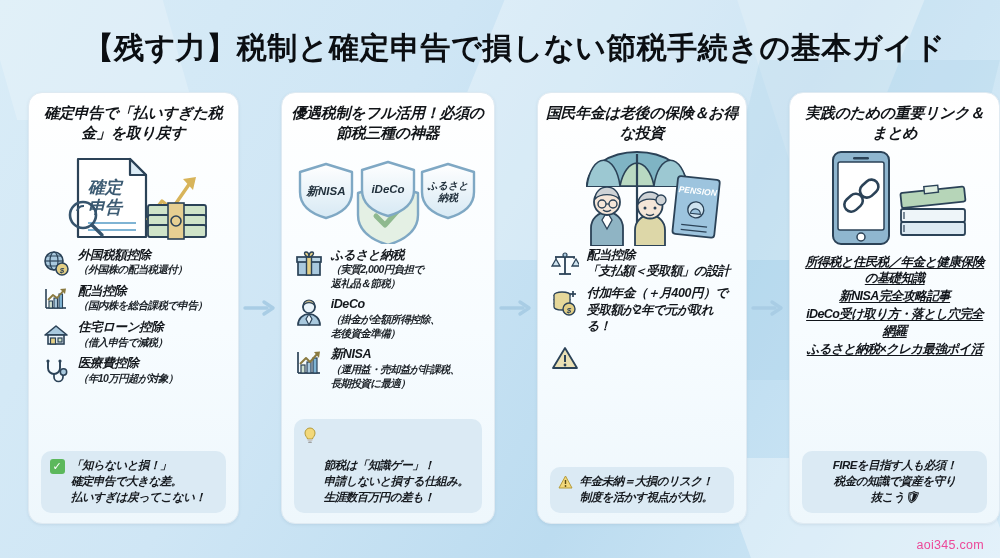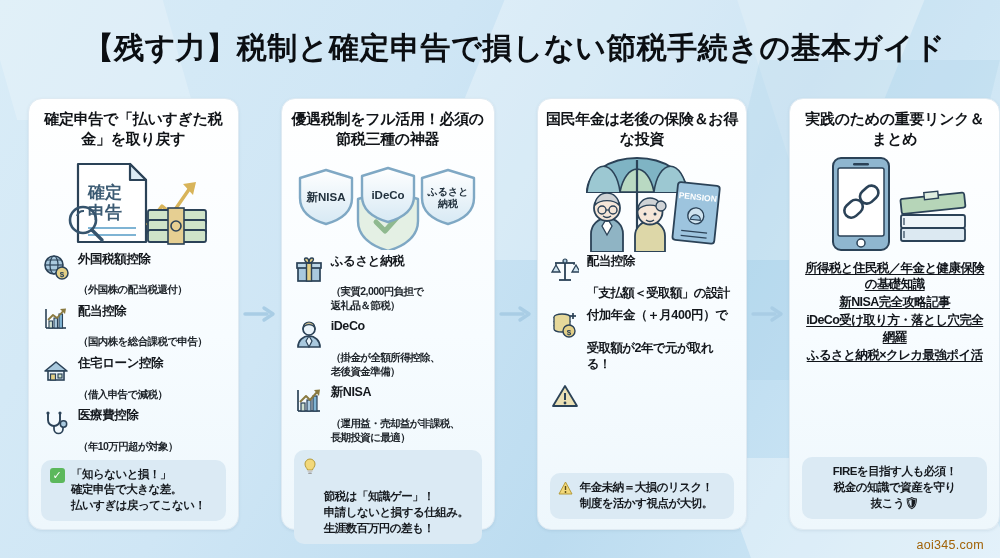--- a/index.html
+++ b/index.html
@@ -36,22 +36,22 @@
     display: flex; align-items: center; justify-content: center;
     z-index: 5;
   }
   .title-bar h1 {
     font-size: 30px; font-weight: bold; color: #0b0e12;
     letter-spacing: 0.5px; white-space: nowrap; margin-left: 29px;
   }
 
   
   .cards {
-    position: absolute; top: 98px; left: 0; width: 1000px; height: 440px;
-    display: flex; align-items: flex-start; z-index: 4;
+    position: absolute; top: 88px; left: 0; width: 1000px; height: 440px;
+    display: flex; align-items: center; z-index: 4; font-style: italic;
   }
   .card {
     width: 218px; height: 432px;
     background: linear-gradient(180deg,#ffffff 0%,#f7fcff 55%,#eef7fc 100%);
     border: 1px solid #dfeaf2;
     border-radius: 14px;
     box-shadow: 0 1px 3px rgba(60,90,120,0.10);
     padding: 10px 8px 8px 8px;
     display: flex; flex-direction: column;
     position: relative;
@@ -72,21 +72,21 @@
   .card-art {
     height: 96px; display: flex; align-items: center; justify-content: center;
     margin: 2px 0 4px 0;
   }
 
   .items { display: flex; flex-direction: column; gap: 7px; padding: 0 4px; flex: 1; }
   .item { display: flex; align-items: flex-start; gap: 7px; }
   .item-icon { width: 30px; flex: none; display: flex; align-items: center; justify-content: center; padding-top: 2px; }
   .item-text { flex: 1; }
   .item-head { font-size: 12.5px; font-weight: bold; color: #14181d; line-height: 1.25; letter-spacing: -0.4px; }
-  .item-sub  { font-size: 10.5px; font-weight: bold; color: #20262c; line-height: 1.3; letter-spacing: -0.6px; margin-top: 16px; }
+  .item-sub  { font-size: 10.5px; font-weight: bold; color: #20262c; line-height: 1.3; letter-spacing: -0.6px; }
 
   
   .links { display: flex; flex-direction: column; gap: 2px; padding: 6px 2px 0 2px; flex: 1; }
   .link-row { text-align: center; font-size: 12.5px; font-weight: bold; color: #10141a;
               line-height: 1.3; letter-spacing: -0.6px; text-decoration: underline;
               text-underline-offset: 2px; cursor: pointer; }
 
   .callout {
     margin: 6px 4px 2px 4px; border-radius: 10px;
     background: #dbeaf4; padding: 7px 8px;
@@ -95,21 +95,21 @@
   .callout-4 { justify-content: center; text-align: center; }
   .callout-ico { flex: none; width: 16px; display:flex; align-items:flex-start; justify-content:center; padding-top:1px; }
   .callout-txt { font-size: 11.5px; font-weight: bold; color: #15191e; line-height: 1.38; letter-spacing: -0.5px; }
 
   .check-box { width: 15px; height: 15px; border-radius: 3px; background: #5cb85c;
                display:flex; align-items:center; justify-content:center; }
   .check-box span { color:#fff; font-size:11px; font-weight:bold; line-height:1; }
 
   .watermark {
     position: absolute; right: 16px; bottom: 6px; z-index: 6;
-    font-size: 12.5px; color: #a16207; letter-spacing: 0.3px;
+    font-size: 12.5px; color: #ec4899; letter-spacing: 0.3px;
   }
 </style>
 </head>
 <body>
 
 <div class="facet facet-a"></div>
 <div class="facet facet-b"></div>
 <div class="facet facet-c"></div>
 <div class="facet facet-d"></div>
 <div class="facet facet-e"></div>

